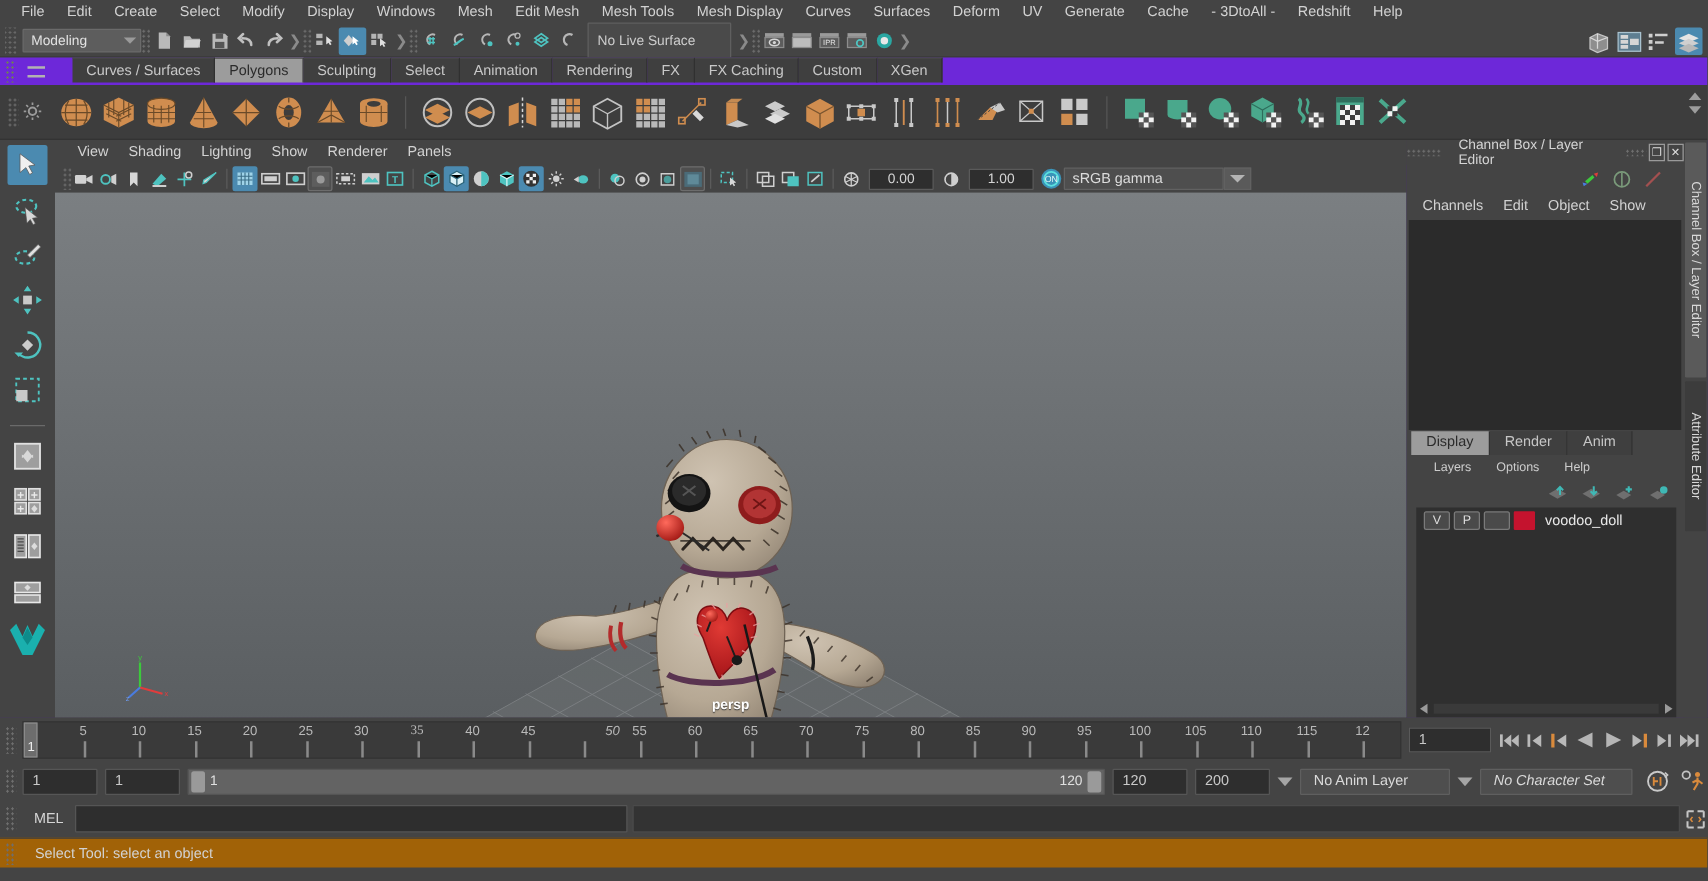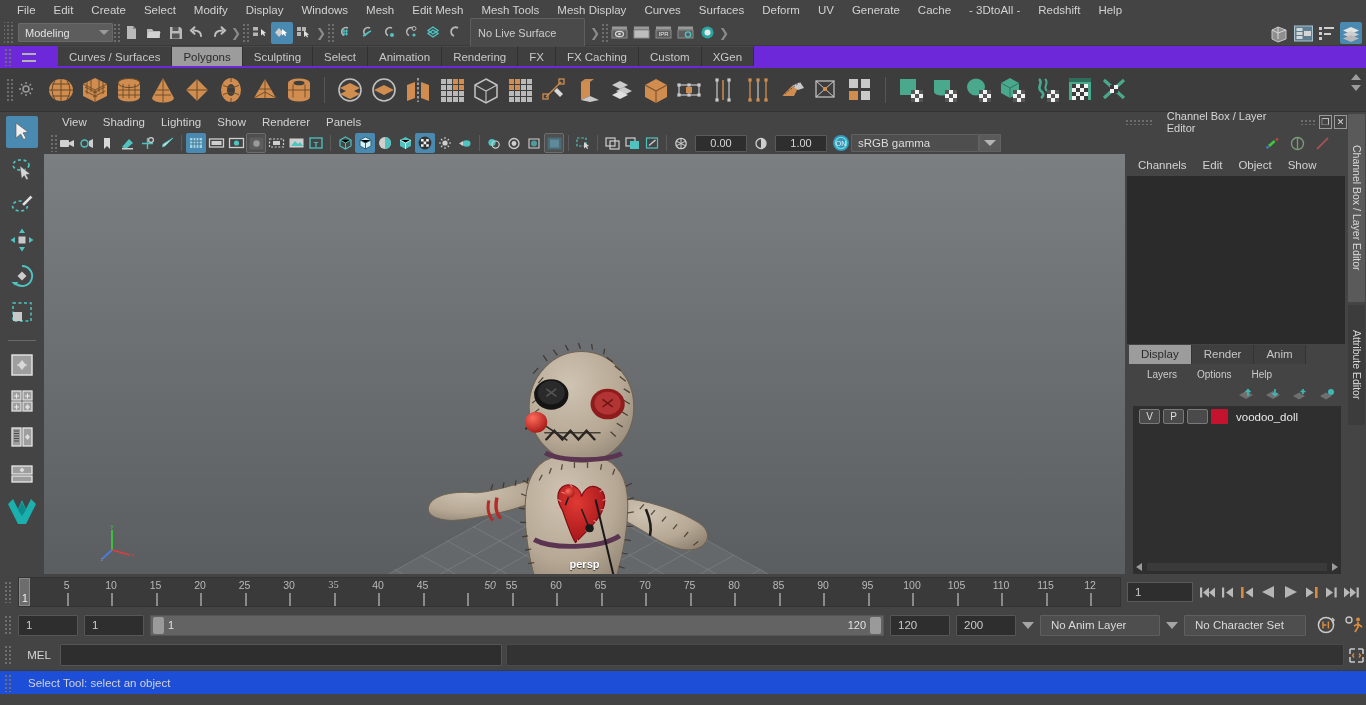--- a/index.html
+++ b/index.html
@@ -179,21 +179,21 @@
   
   .cmdrow { height: 30px; background: #444; display: flex; align-items: center; padding-left: 18px; position: relative; }
   .cmdrow .gd { position:absolute; left:4px; top:5px; width:9px; height:20px;
       background-image: radial-gradient(#6e6e6e 0.8px, transparent 0.9px); background-size: 4px 4px; }
   .mellbl { font-size: 11.5px; color: #d5d5d5; width: 42px; text-align: center; }
   .cmdin { width: 442px; height: 22px; background: #2e2e2e; border: 1px solid #555; margin-right: 4px; border-radius:1px;}
   .cmdout { flex: 1; height: 22px; background: #333333; border: 1px solid #4a4a4a; margin-right: 2px; border-radius:1px;}
   .cmdgear { width: 20px; height: 22px; display:flex; align-items:center; justify-content:center;}
 
   
-  .helprow { height: 24px; background: #1d4ed8; display: flex; align-items: center; padding-left: 28px;
+  .helprow { height: 24px; background: #a16207; display: flex; align-items: center; padding-left: 28px;
       font-size: 11.5px; color: #d2d2d2; position: relative; border-top: 1px solid #3c3c3c;}
   .helprow .gd { position:absolute; left:4px; top:3px; width:9px; height:18px;
       background-image: radial-gradient(#6e6e6e 0.8px, transparent 0.9px); background-size: 4px 4px; }
 
   .icosvg { display: block; }
 </style>
 </head>
 <body>
 
 <div id="app">
@@ -1437,21 +1437,21 @@
       <span>120</span>
     </div>
     <div class="rfield">
       <span>200</span>
     </div>
     <div class="dropcaret"></div>
     <div class="combobox" style="width:120px;">
       <span>No Anim Layer</span>
     </div>
     <div class="dropcaret"></div>
-    <div class="combobox" style="width:122px;">
+    <div class="combobox" style="width:122px;font-style:italic;">
       <span>No Character Set</span>
     </div>
     <span style="margin-left:4px;">
       <svg class="icosvg" width="20" height="20" viewBox="0 0 20 20">
           <circle cx="10" cy="10" r="7.6" fill="none" stroke="#c9c9c9" stroke-width="1.5"></circle>
           <path d="M7 6.5v7M7 10h3.4M12.4 6.5v7" stroke="#d98a3c" stroke-width="1.5"></path>
           <path d="M16 3 18 5l-2 2" fill="none" stroke="#c9c9c9" stroke-width="1.4"></path>
         </svg>
     </span>
     <span style="margin-left:2px;">

